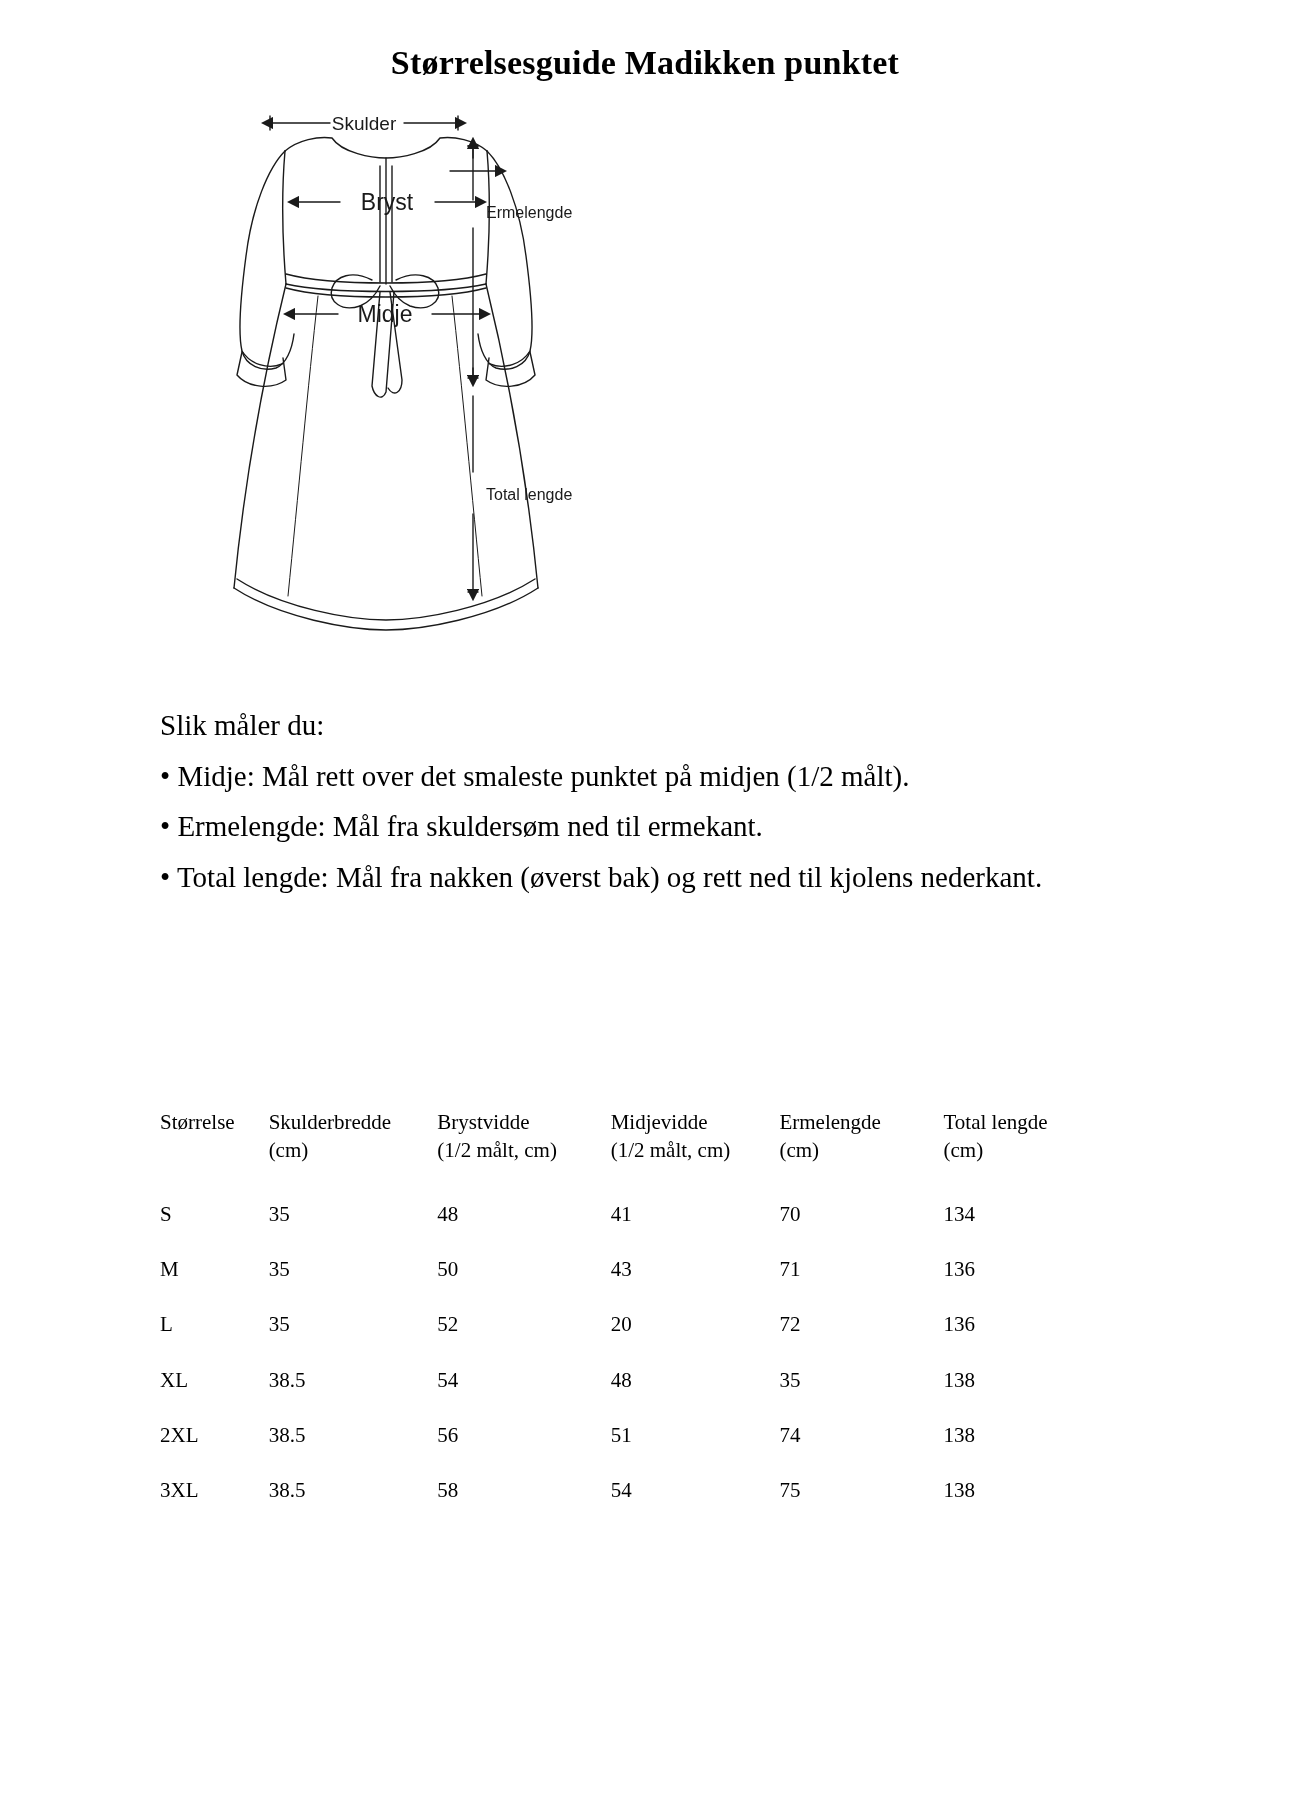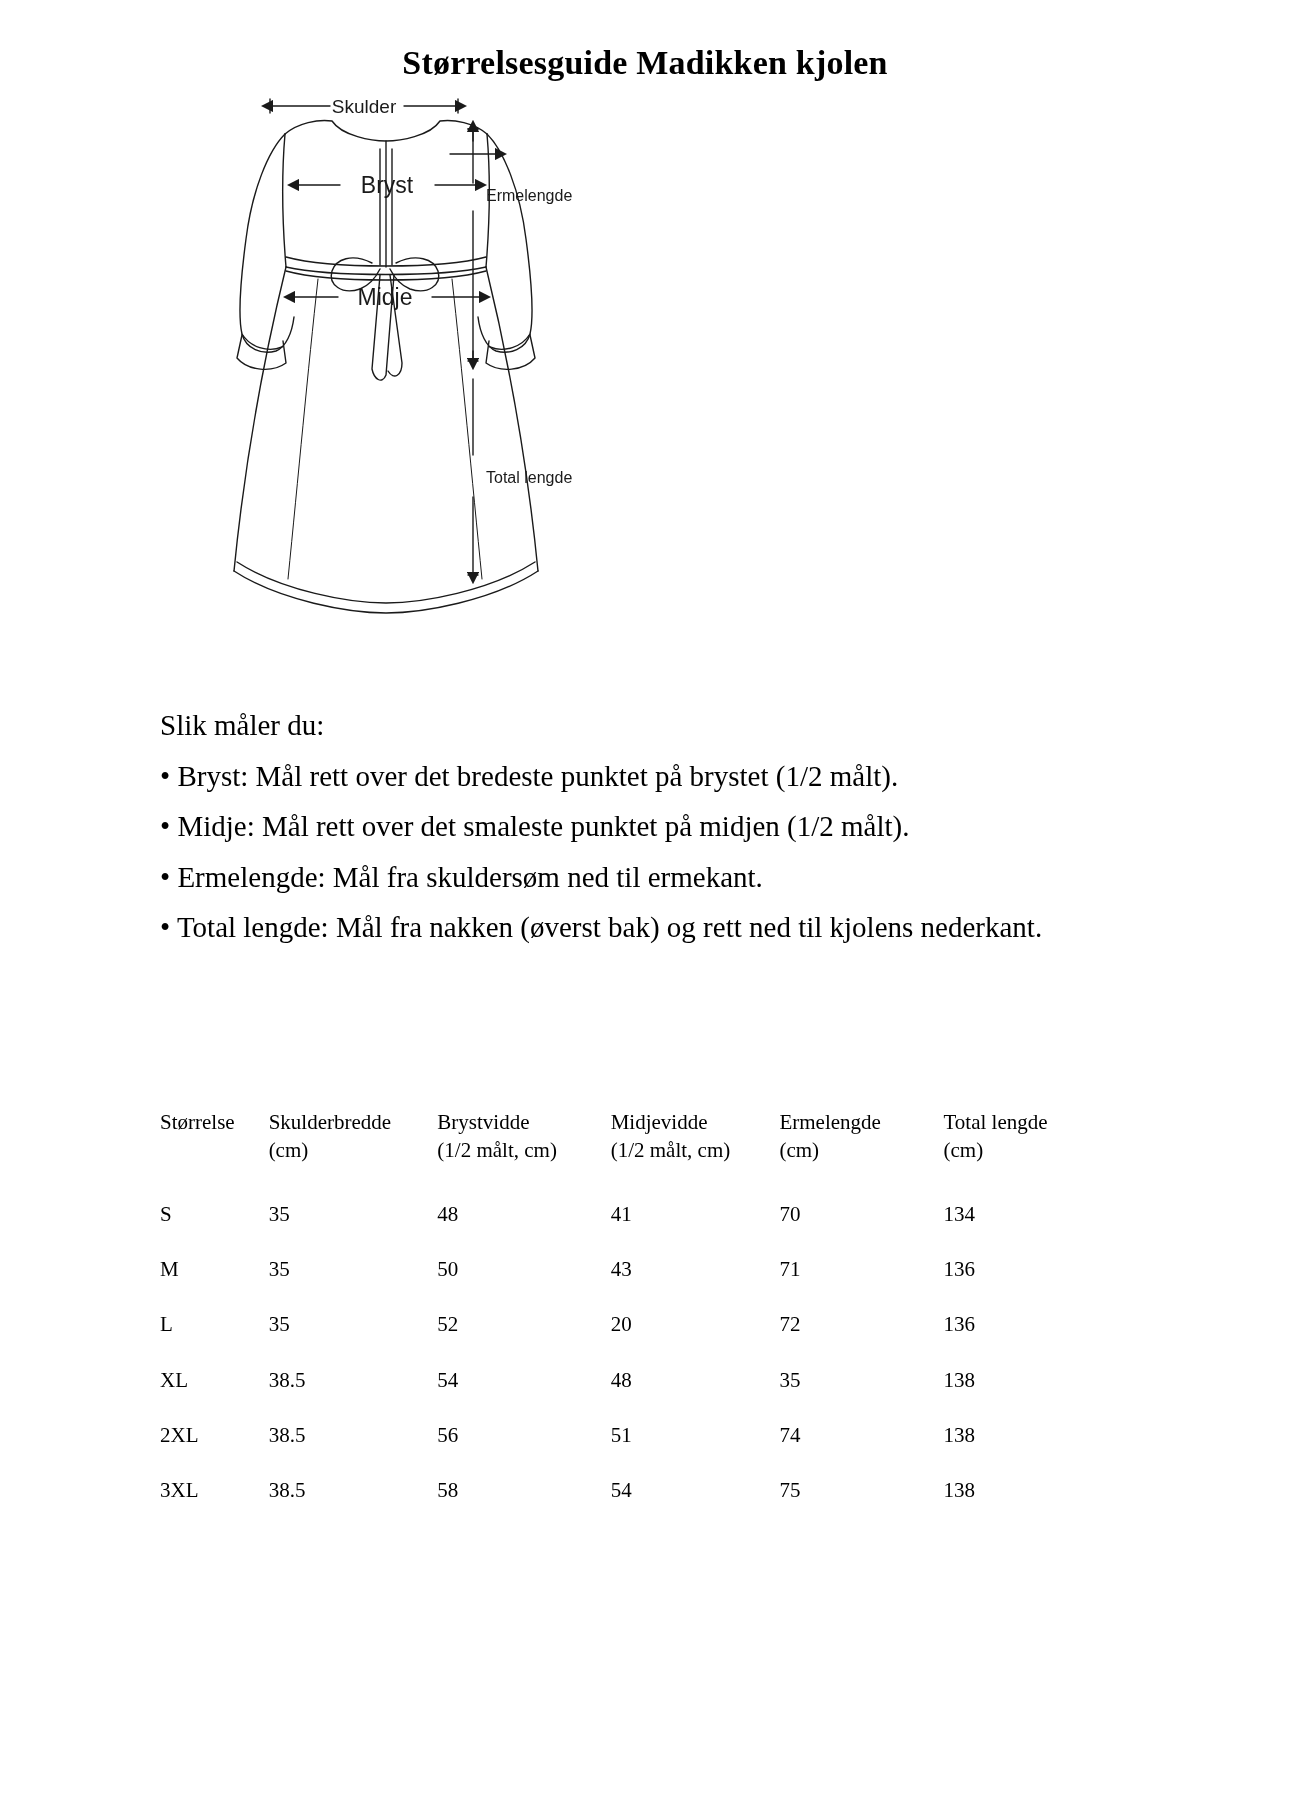--- a/index.html
+++ b/index.html
@@ -30,21 +30,21 @@
     width: 1290px;
     text-align: center;
     font-size: 34px;
     font-weight: bold;
     letter-spacing: 0.2px;
   }
 
   
   .illustration {
     position: absolute;
-    top: 79px;
+    top: 96px;
     left: 190px;
     width: 470px;
     height: 560px;
     text-align: center;
   }
   .illustration svg {
     display: block;
   }
 
   
@@ -94,21 +94,21 @@
   }
   .unit {
     display: block;
   }
 </style>
 </head>
 <body>
 
 <div class="page">
 
-  <div class="title">Størrelsesguide Madikken kjolen</div>
+  <div class="title">Størrelsesguide Madikken punktet</div>
 
   <div class="illustration">
     <svg width="470" height="560" viewBox="0 0 470 560" xmlns="http://www.w3.org/2000/svg">
       <defs>
         <marker id="arrL" markerWidth="9" markerHeight="9" refX="8" refY="4.5" orient="auto">
           <path d="M9,0 L0,4.5 L9,9 z" fill="#1a1a1a"></path>
         </marker>
         <marker id="arrR" markerWidth="9" markerHeight="9" refX="1" refY="4.5" orient="auto">
           <path d="M0,0 L9,4.5 L0,9 z" fill="#1a1a1a"></path>
         </marker>
@@ -198,21 +198,20 @@
         <text x="197" y="114" font-size="23" text-anchor="middle">Bryst</text>
         <text x="195" y="226" font-size="23" text-anchor="middle">Midje</text>
         <text x="296" y="122" font-size="16" text-anchor="start">Ermelengde</text>
         <text x="296" y="404" font-size="16" text-anchor="start">Total lengde</text>
       </g>
     </svg>
   </div>
 
   <div class="instructions">
     <p class="line">Slik måler du:</p>
-    <p class="line">• Bryst: Mål rett over det bredeste punktet på brystet (1/2 målt).</p>
     <p class="line">• Midje: Mål rett over det smaleste punktet på midjen (1/2 målt).</p>
     <p class="line">• Ermelengde: Mål fra skuldersøm ned til ermekant.</p>
     <p class="line">• Total lengde: Mål fra nakken (øverst bak) og rett ned til kjolens nederkant.</p>
   </div>
 
   <table class="size-table">
     <thead>
       <tr>
         <th class="col-size">
           <span>Størrelse</span>

